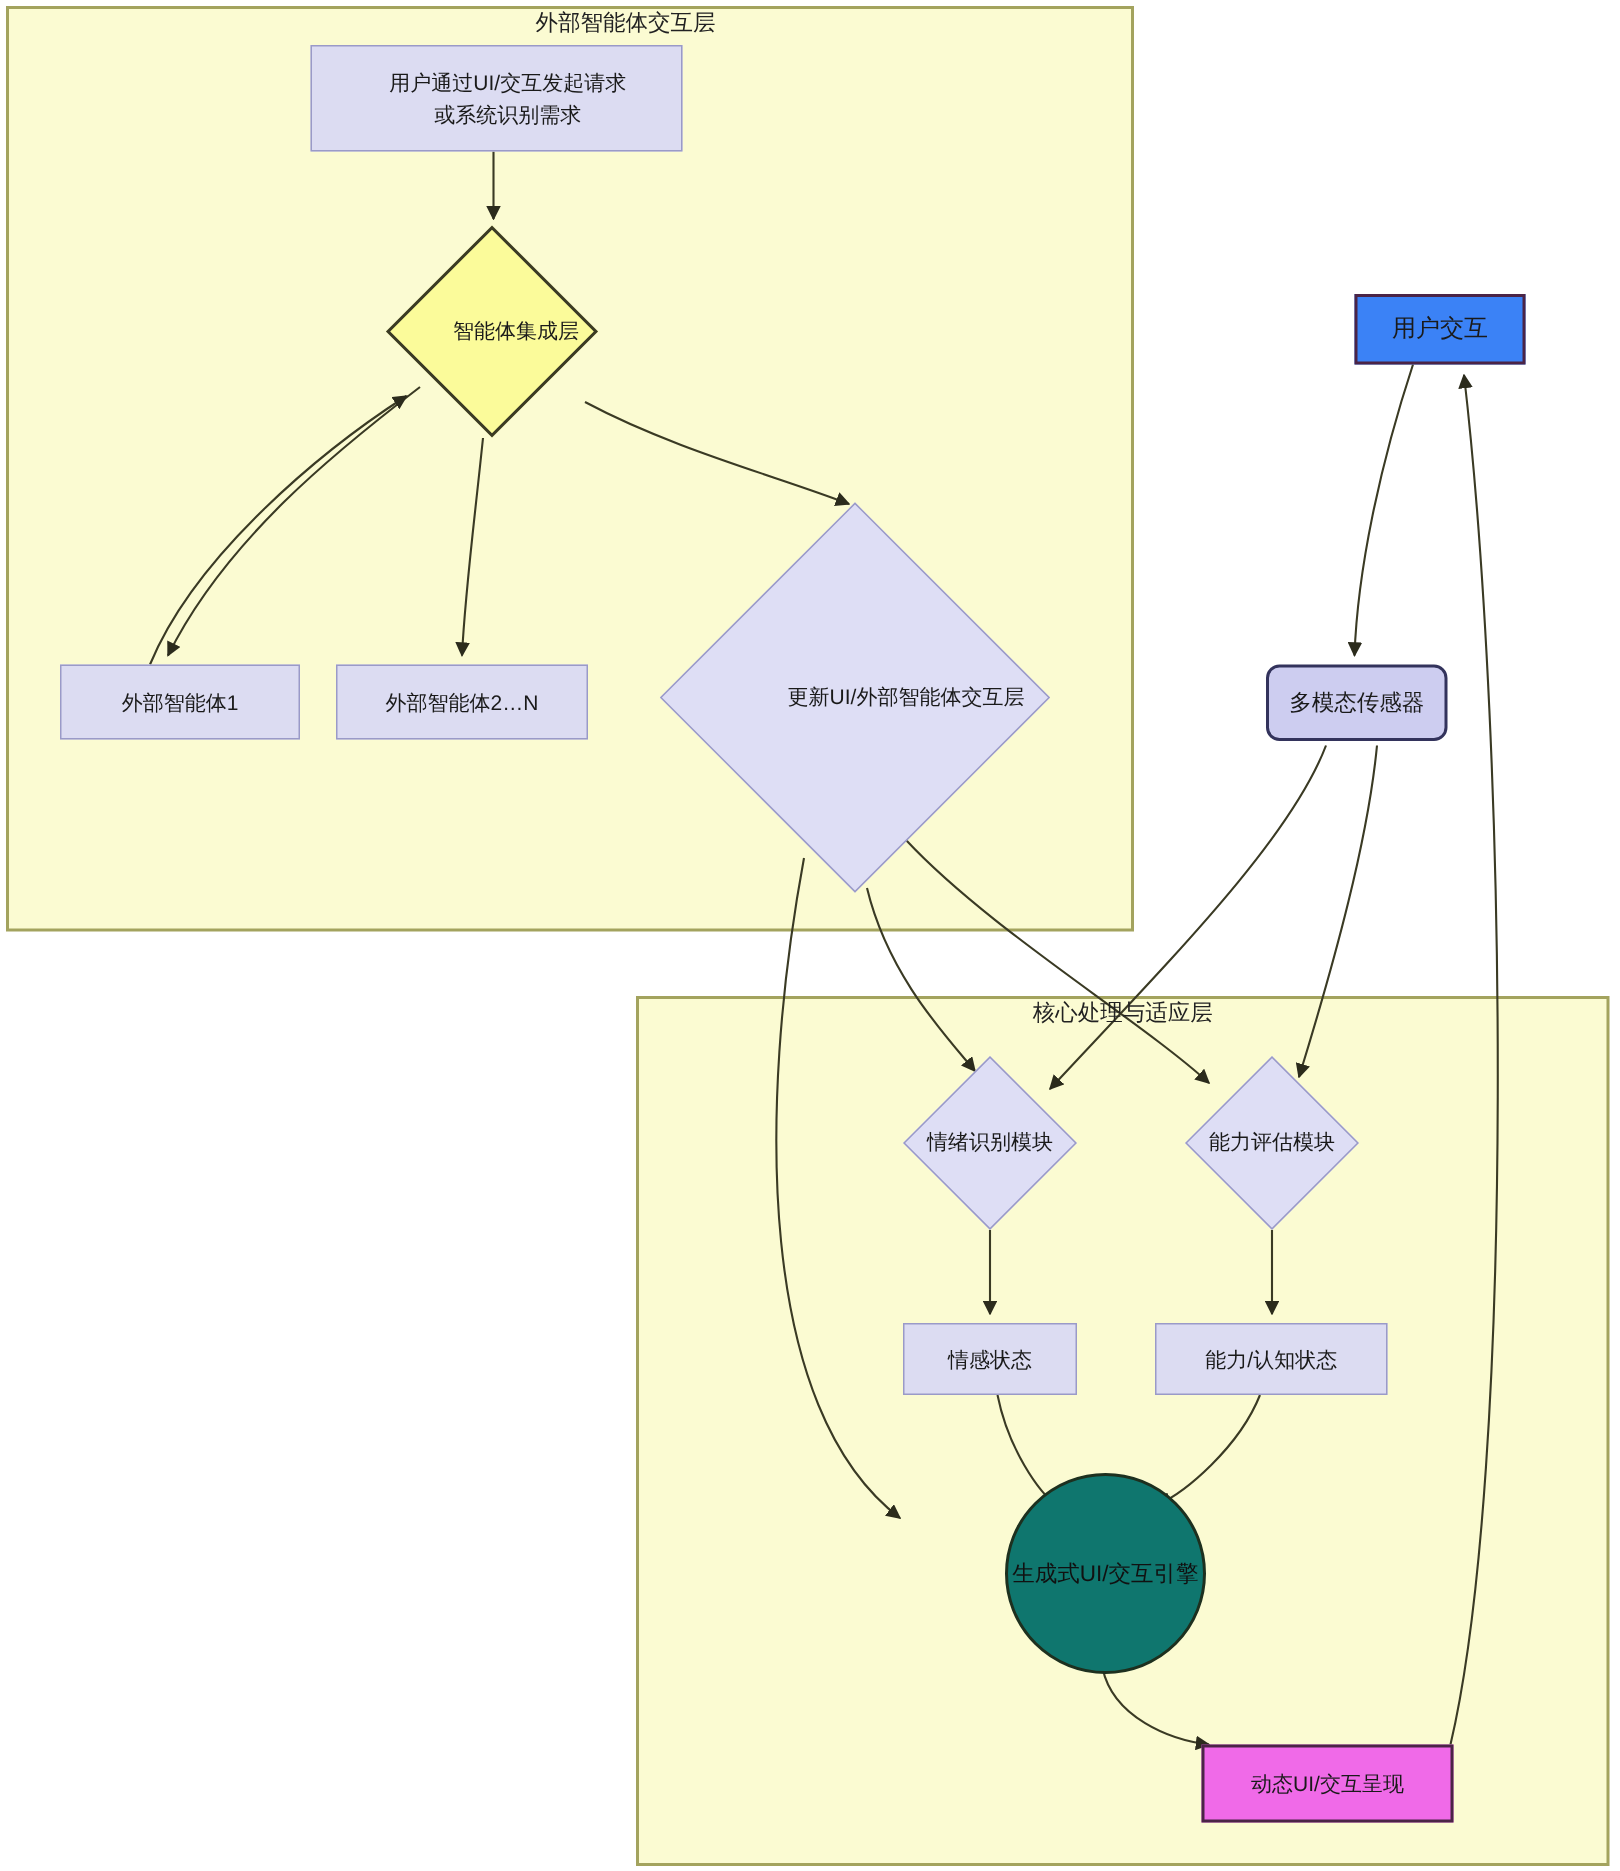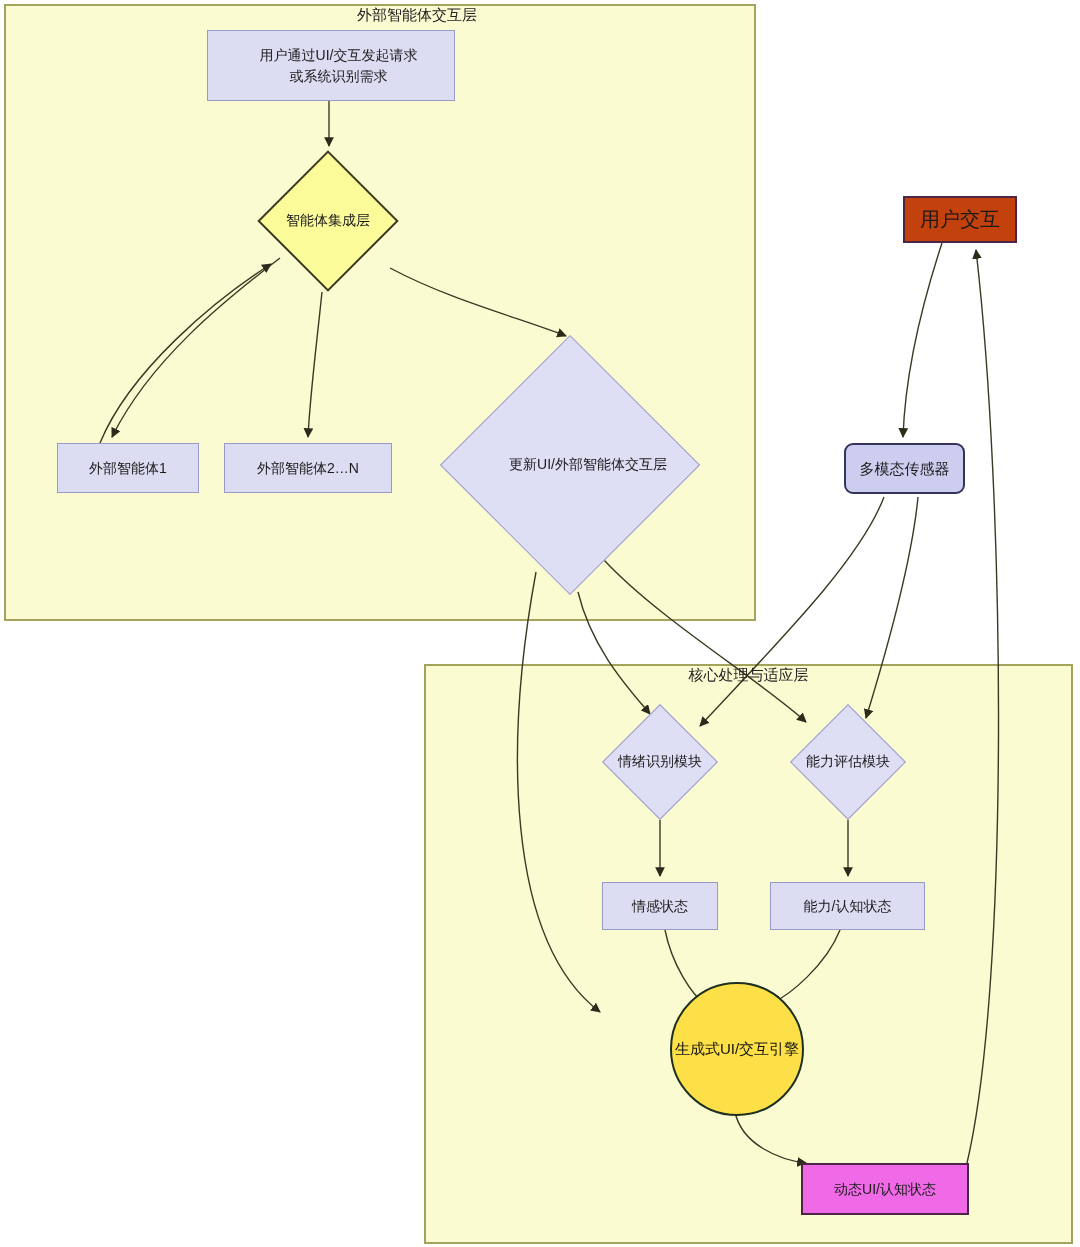--- a/index.html
+++ b/index.html
@@ -4,33 +4,33 @@
 <style>
   html,body{margin:0;padding:0;background:#ffffff;}
   body{font-family:"Liberation Sans","DejaVu Sans",sans-serif;}
   #canvas{position:relative;width:1080px;height:1247px;overflow:hidden;background:#ffffff;}
   svg.layer{position:absolute;left:0;top:0;width:1080px;height:1247px;}
 
   .node{position:absolute;box-sizing:border-box;display:flex;align-items:center;
         justify-content:center;text-align:center;color:#1a1a1a;}
   .rect{background:#dcdcf2;border:1px solid #9a9ac8;font-size:14px;line-height:1.45;}
   .rect.sensor{background:#cdcdf0;border:2px solid #33335c;border-radius:9px;font-size:15px;}
-  .rect.pinkbox{background:#c2410c;border:2px solid #4b2446;font-size:20px;}
+  .rect.pinkbox{background:#3b82f6;border:2px solid #4b2446;font-size:16px;}
   .rect.pinkbox2{background:#f06ae8;border:2px solid #4b2446;font-size:14px;}
 
   .diamond-wrap{position:absolute;}
   .diamond-wrap .face{position:absolute;left:0;top:0;width:100%;height:100%;
       transform:rotate(45deg);box-sizing:border-box;}
   .diamond-wrap.yellow .face{background:#fbfb9a;border:2px solid #3a3a24;}
   .diamond-wrap.lav .face{background:#dedef5;border:1px solid #9a9ac8;}
-  .diamond-wrap .dtext{position:absolute;left:0;top:0;width:100%;height:100%;
+  .diamond-wrap .dtext{position:absolute;left:16px;top:0;width:100%;height:100%;
       display:flex;align-items:center;justify-content:center;text-align:center;
       font-size:14px;color:#1a1a1a;line-height:1.4;}
 
-  .circle{position:absolute;border-radius:50%;background:#fde047;border:2px solid #1d301f;
+  .circle{position:absolute;border-radius:50%;background:#0f766e;border:2px solid #1d301f;
       display:flex;align-items:center;justify-content:center;text-align:center;
       font-size:15px;color:#111;}
 
   .group-title{position:absolute;font-size:15px;color:#222;text-align:center;white-space:nowrap;}
 
   .watermark{position:absolute;font-size:30px;color:rgba(150,150,150,.55);
       white-space:nowrap;letter-spacing:2px;pointer-events:none;}
 </style>
 </head>
 <body>
@@ -91,21 +91,21 @@
   <div class="node rect" style="left:207px;top:30px;width:248px;height:71px;flex-direction:column;padding-left:15px;">
     <span>用户通过UI/交互发起请求</span>
     <span>或系统识别需求</span>
   </div>
 
   <div class="diamond-wrap yellow" style="left:278px;top:171px;width:100px;height:100px;">
     <div class="face"></div>
     <div class="dtext">智能体集成层</div>
   </div>
 
-  <div class="node rect" style="left:40px;top:443px;width:142px;height:50px;margin-left:17px;">
+  <div class="node rect" style="left:40px;top:443px;width:160px;height:50px;">
     <span>外部智能体1</span>
   </div>
 
   <div class="node rect" style="left:224px;top:443px;width:168px;height:50px;">
     <span>外部智能体2…N</span>
   </div>
 
   <div class="diamond-wrap lav" style="left:478px;top:373px;width:184px;height:184px;">
     <div class="face"></div>
     <div class="dtext" style="padding:0 18px;">更新UI/外部智能体交互层</div>
@@ -135,17 +135,17 @@
 
   <div class="node rect" style="left:770px;top:882px;width:155px;height:48px;">
     <span>能力/认知状态</span>
   </div>
 
   <div class="circle" style="left:670px;top:982px;width:130px;height:130px;">
     <span>生成式UI/交互引擎</span>
   </div>
 
   <div class="node rect pinkbox2" style="left:801px;top:1163px;width:168px;height:52px;">
-    <span>动态UI/认知状态</span>
+    <span>动态UI/交互呈现</span>
   </div>
 
 
 </div>
 
 </body></html>

